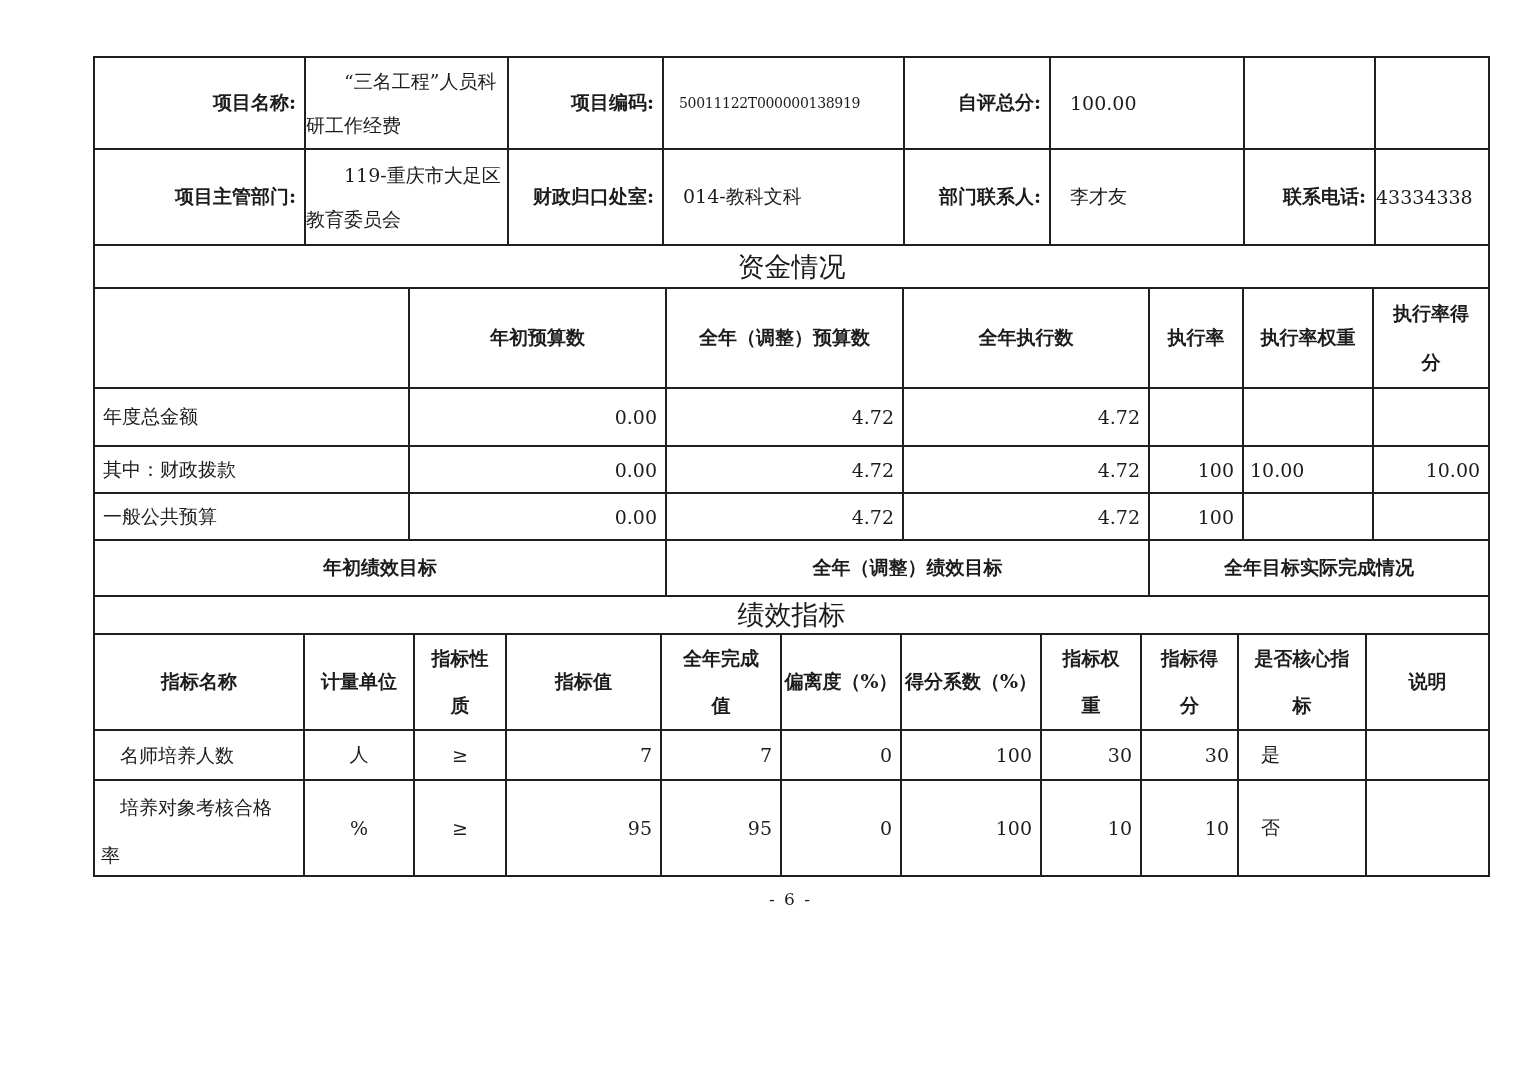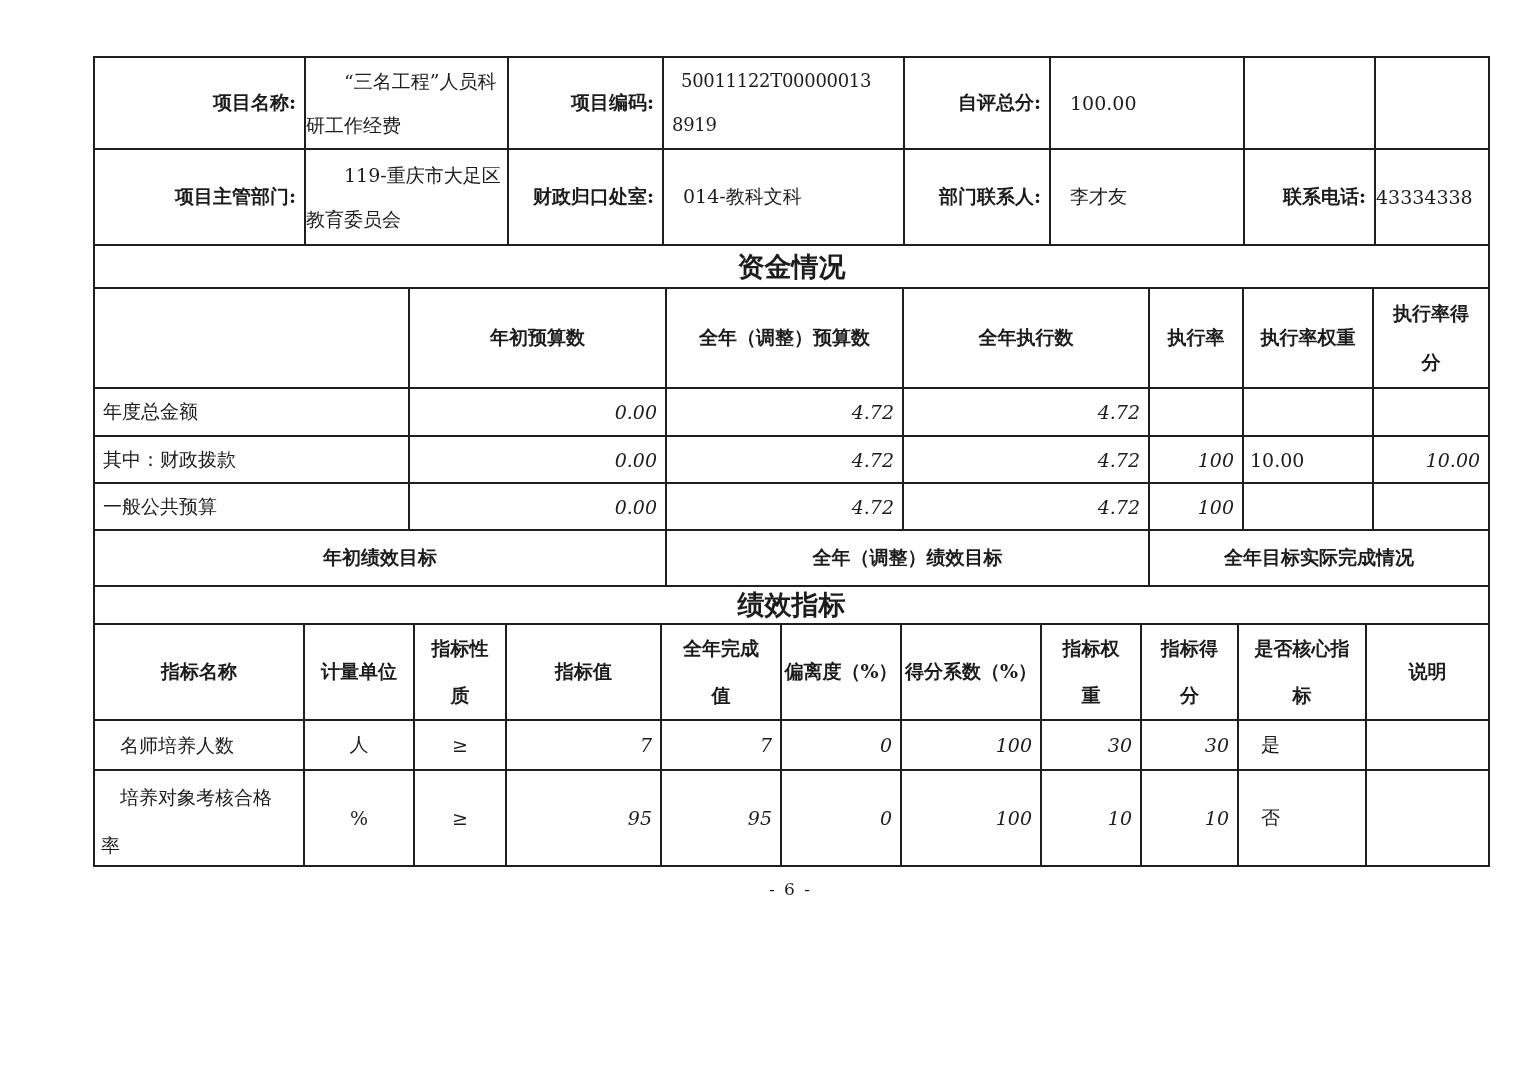--- a/index.html
+++ b/index.html
@@ -19,39 +19,39 @@
   .tbl td,.tbl th{
     border:2px solid #1f1f1f;
     padding:0;
     vertical-align:middle;
     overflow:hidden;
     font-weight:normal;
   }
   
   th.sec{
     font-family:"DejaVu Sans","Liberation Sans",sans-serif;
-    font-weight:bold;font-size:27px;text-align:center;
+    font-weight:normal;font-size:27px;text-align:center;
   }
   
   th.h{font-weight:bold;text-align:center;}
   .hw{margin:0 auto;text-align:center;}
   .lh49{line-height:49px;}
   .lh47{line-height:47px;}
   
   td.lbl{font-weight:bold;text-align:right;padding-right:8px;}
   td.val{text-align:left;}
   .vbox{max-height:88px;overflow:hidden;line-height:44px;}
   .ind2{text-indent:2em;}
   .ind1{text-indent:1em;}
   td.code{text-align:left;padding-left:8px;padding-right:24px;}
   .codebox{max-height:88px;overflow:hidden;line-height:44px;word-break:break-all;
-           font-size:18px;letter-spacing:-0.3px;text-indent:0.5em;}
+           font-size:14px;letter-spacing:-0.3px;text-indent:0.5em;}
   
   td.rowname{text-align:left;padding-left:8px;}
-  td.num{text-align:right;padding-right:8px;font-style:italic;}
+  td.num{text-align:right;padding-right:8px;}
   td.numl{text-align:left;padding-left:6px;}
   
   td.goal{text-align:left;padding:0 10px;vertical-align:middle;}
   .goalbox{max-height:92px;overflow:hidden;line-height:48px;}
   
   td.iname{text-align:left;padding:0 14px 0 6px;}
   .inamebox{max-height:90px;overflow:hidden;line-height:48px;text-indent:1em;}
   td.ctr{text-align:center;}
   td.core{text-align:left;padding-left:22px;}
   .footer{
@@ -124,21 +124,21 @@
         <th class="h"></th>
         <th class="h">年初预算数</th>
         <th class="h">全年（调整）预算数</th>
         <th class="h">全年执行数</th>
         <th class="h">执行率</th>
         <th class="h">执行率权重</th>
         <th class="h">
           <div class="hw lh49" style="max-width:84px">执行率得分</div>
         </th>
       </tr>
-      <tr style="height:48px">
+      <tr style="height:58px">
         <td class="rowname">年度总金额</td>
         <td class="num">0.00</td>
         <td class="num">4.72</td>
         <td class="num">4.72</td>
         <td class="num"></td>
         <td class="numl"></td>
         <td class="num"></td>
       </tr>
       <tr style="height:47px">
         <td class="rowname">其中：财政拨款</td>

